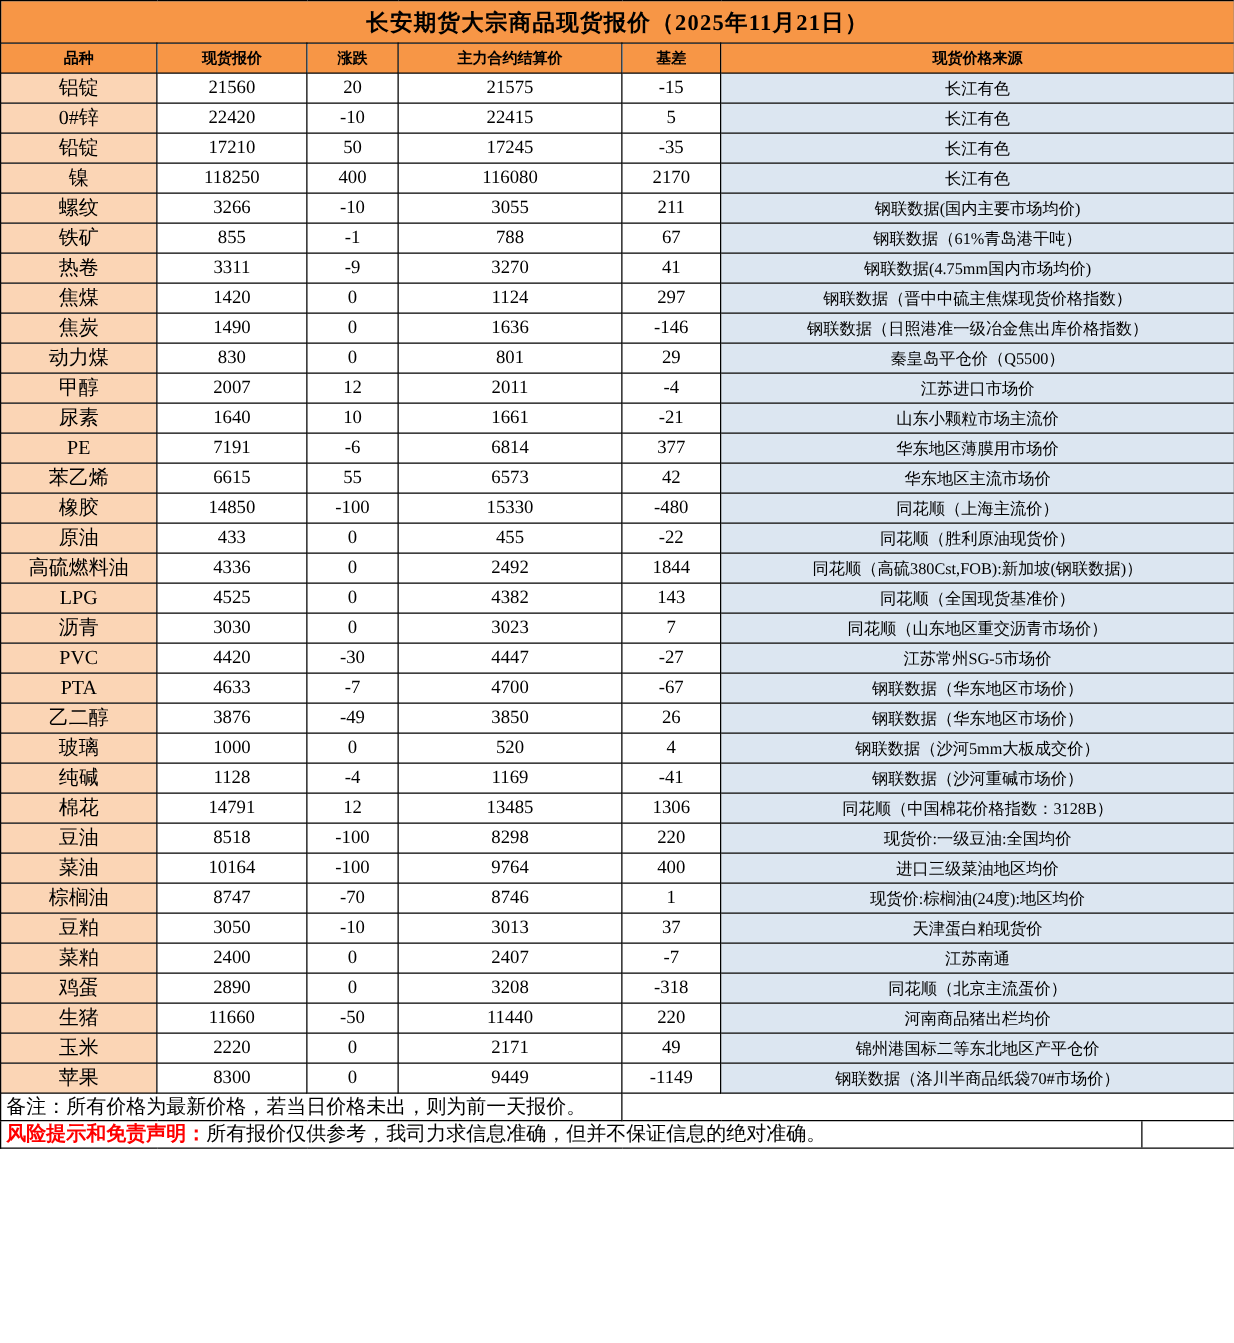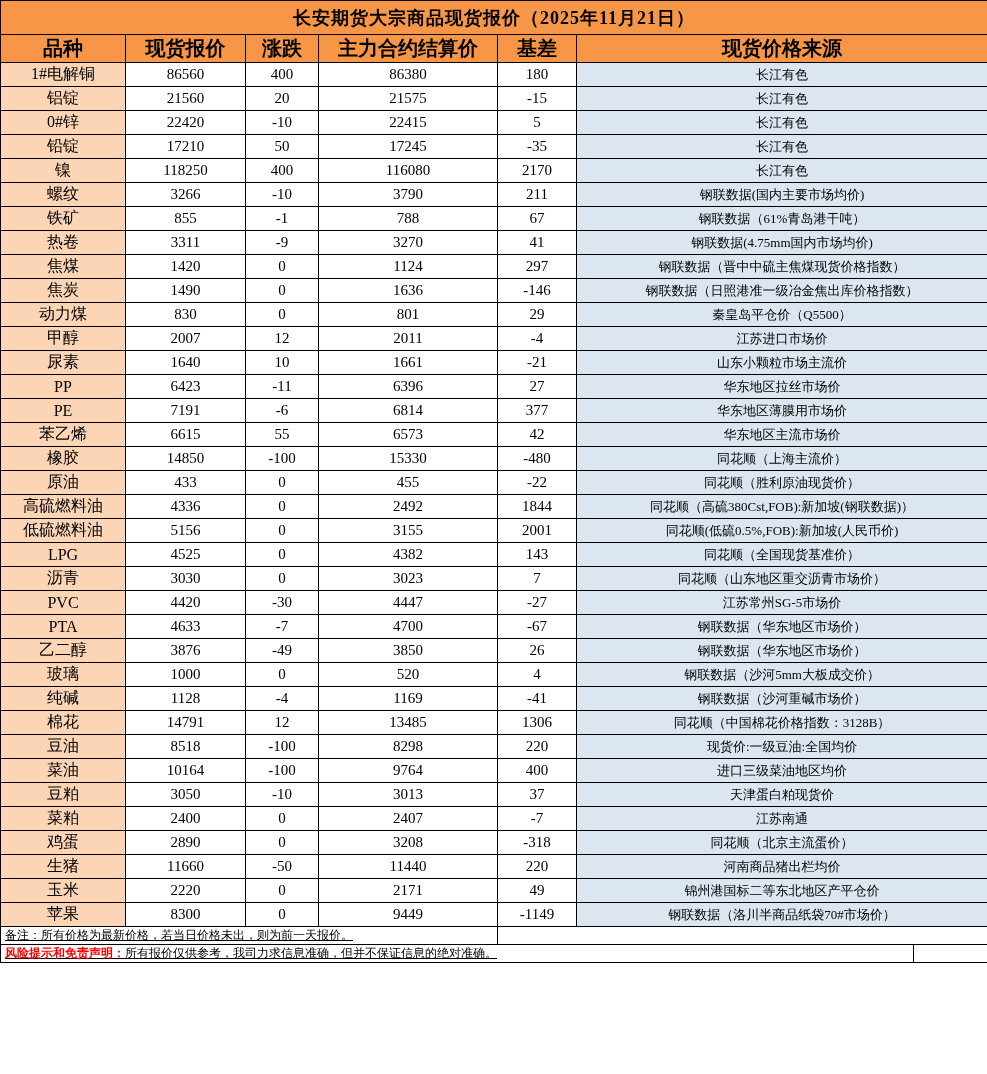--- a/index.html
+++ b/index.html
@@ -19,27 +19,27 @@
     text-align:center; vertical-align:middle;
     overflow:hidden; white-space:nowrap;
     padding:0;
   }
   tr.title-row th {
     height:33px; background:var(--hdr-bg);
     font-size:18px; font-weight:bold; letter-spacing:1px;
   }
   tr.header-row th {
     height:23px; background:var(--hdr-bg);
-    font-size:20px; font-weight:bold;margin-left:17px;
+    font-size:12px; font-weight:bold;margin-left:17px;
   }
   tbody.data td { height:23px; font-size:15px; }
   tbody.data td.c0 { background:var(--var-bg); font-size:16px; }
   tbody.data td.c5 { background:var(--src-bg); font-size:13px; }
   tr.note td {
-    text-align:left; font-size:12px; padding-left:4px;text-decoration:underline;
+    text-align:left; font-size:16px; padding-left:4px;
   }
   tr.note-1 td { height:17px; }
   tr.note-2 td {
     height:17px;
     background-image:linear-gradient(#000,#000);
     background-size:1px 100%;
     background-position:912px 0;
     background-repeat:no-repeat;
   }
   .red-label { color:var(--warn-red); font-weight:bold;margin-top:40px; }
@@ -64,28 +64,20 @@
       <th>品种</th>
       <th>现货报价</th>
       <th>涨跌</th>
       <th>主力合约结算价</th>
       <th>基差</th>
       <th>现货价格来源</th>
     </tr>
   </thead>
   <tbody class="data">
       <tr>
-        <td class="c0">1#电解铜</td>
-        <td class="c1">86560</td>
-        <td class="c2">400</td>
-        <td class="c3">86380</td>
-        <td class="c4">180</td>
-        <td class="c5">长江有色</td>
-      </tr>
-      <tr>
         <td class="c0">铝锭</td>
         <td class="c1">21560</td>
         <td class="c2">20</td>
         <td class="c3">21575</td>
         <td class="c4">-15</td>
         <td class="c5">长江有色</td>
       </tr>
       <tr>
         <td class="c0">0#锌</td>
         <td class="c1">22420</td>
@@ -107,21 +99,21 @@
         <td class="c1">118250</td>
         <td class="c2">400</td>
         <td class="c3">116080</td>
         <td class="c4">2170</td>
         <td class="c5">长江有色</td>
       </tr>
       <tr>
         <td class="c0">螺纹</td>
         <td class="c1">3266</td>
         <td class="c2">-10</td>
-        <td class="c3">3790</td>
+        <td class="c3">3055</td>
         <td class="c4">211</td>
         <td class="c5">钢联数据(国内主要市场均价)</td>
       </tr>
       <tr>
         <td class="c0">铁矿</td>
         <td class="c1">855</td>
         <td class="c2">-1</td>
         <td class="c3">788</td>
         <td class="c4">67</td>
         <td class="c5">钢联数据（61%青岛港干吨）</td>
@@ -168,28 +160,20 @@
       </tr>
       <tr>
         <td class="c0">尿素</td>
         <td class="c1">1640</td>
         <td class="c2">10</td>
         <td class="c3">1661</td>
         <td class="c4">-21</td>
         <td class="c5">山东小颗粒市场主流价</td>
       </tr>
       <tr>
-        <td class="c0">PP</td>
-        <td class="c1">6423</td>
-        <td class="c2">-11</td>
-        <td class="c3">6396</td>
-        <td class="c4">27</td>
-        <td class="c5">华东地区拉丝市场价</td>
-      </tr>
-      <tr>
         <td class="c0">PE</td>
         <td class="c1">7191</td>
         <td class="c2">-6</td>
         <td class="c3">6814</td>
         <td class="c4">377</td>
         <td class="c5">华东地区薄膜用市场价</td>
       </tr>
       <tr>
         <td class="c0">苯乙烯</td>
         <td class="c1">6615</td>
@@ -216,28 +200,20 @@
       </tr>
       <tr>
         <td class="c0">高硫燃料油</td>
         <td class="c1">4336</td>
         <td class="c2">0</td>
         <td class="c3">2492</td>
         <td class="c4">1844</td>
         <td class="c5">同花顺（高硫380Cst,FOB):新加坡(钢联数据)）</td>
       </tr>
       <tr>
-        <td class="c0">低硫燃料油</td>
-        <td class="c1">5156</td>
-        <td class="c2">0</td>
-        <td class="c3">3155</td>
-        <td class="c4">2001</td>
-        <td class="c5">同花顺(低硫0.5%,FOB):新加坡(人民币价)</td>
-      </tr>
-      <tr>
         <td class="c0">LPG</td>
         <td class="c1">4525</td>
         <td class="c2">0</td>
         <td class="c3">4382</td>
         <td class="c4">143</td>
         <td class="c5">同花顺（全国现货基准价）</td>
       </tr>
       <tr>
         <td class="c0">沥青</td>
         <td class="c1">3030</td>
@@ -302,20 +278,28 @@
         <td class="c4">220</td>
         <td class="c5">现货价:一级豆油:全国均价</td>
       </tr>
       <tr>
         <td class="c0">菜油</td>
         <td class="c1">10164</td>
         <td class="c2">-100</td>
         <td class="c3">9764</td>
         <td class="c4">400</td>
         <td class="c5">进口三级菜油地区均价</td>
+      </tr>
+      <tr>
+        <td class="c0">棕榈油</td>
+        <td class="c1">8747</td>
+        <td class="c2">-70</td>
+        <td class="c3">8746</td>
+        <td class="c4">1</td>
+        <td class="c5">现货价:棕榈油(24度):地区均价</td>
       </tr>
       <tr>
         <td class="c0">豆粕</td>
         <td class="c1">3050</td>
         <td class="c2">-10</td>
         <td class="c3">3013</td>
         <td class="c4">37</td>
         <td class="c5">天津蛋白粕现货价</td>
       </tr>
       <tr>

